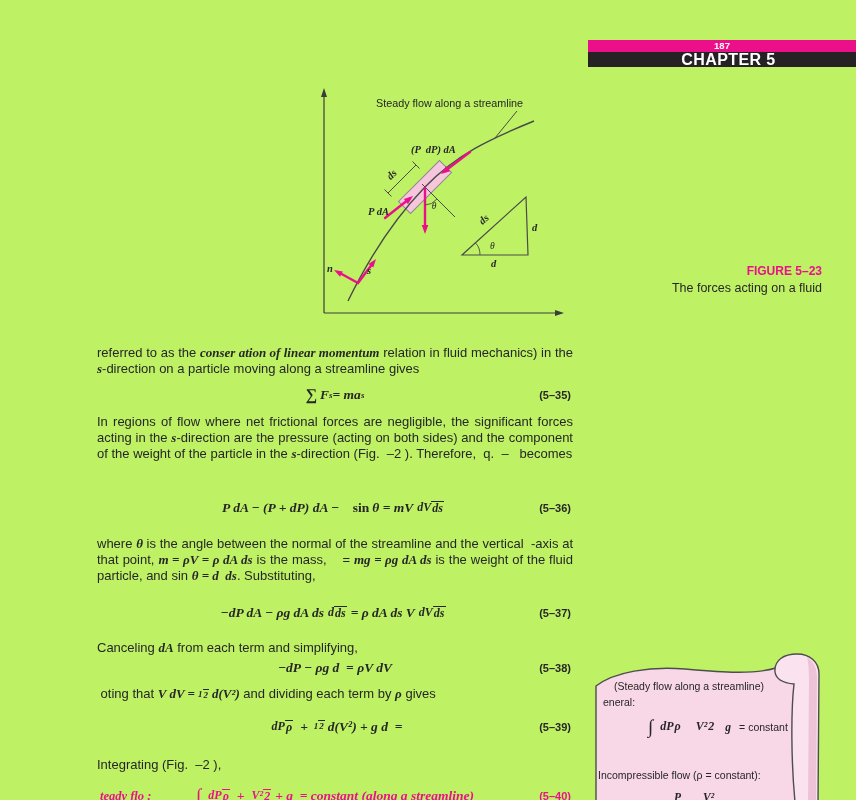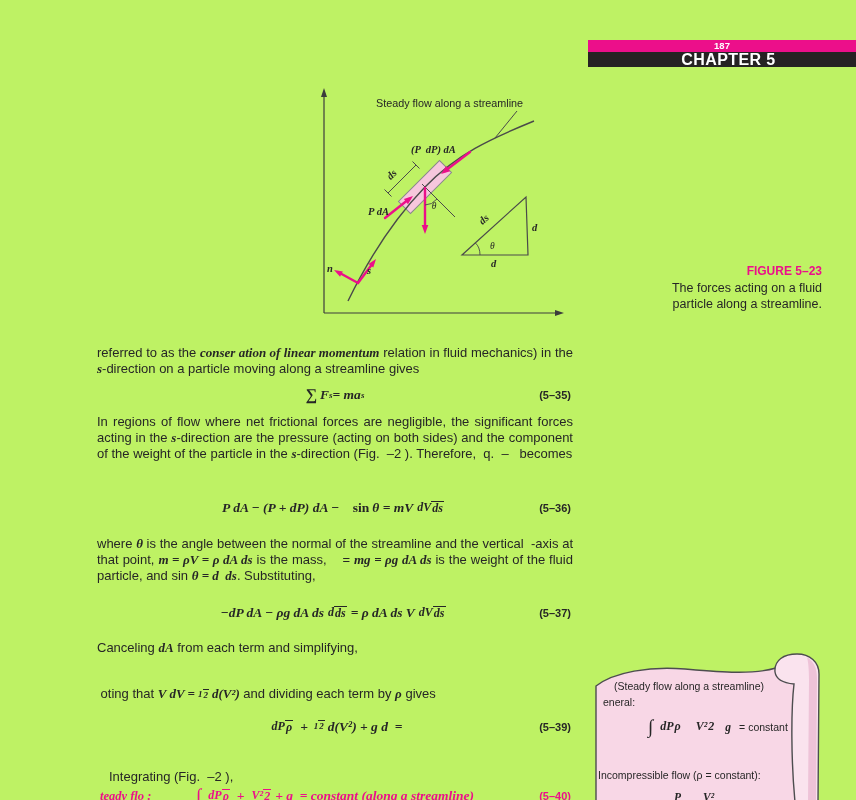--- a/index.html
+++ b/index.html
@@ -110,21 +110,20 @@
       <text x="173" y="182" font-family="Liberation Serif, DejaVu Serif, serif" font-style="italic" font-weight="bold" font-size="10.5" fill="#262626">d</text>
       <text x="172" y="164" font-family="Liberation Serif, DejaVu Serif, serif" font-style="italic" font-size="9.5" fill="#262626">θ</text>
       <text x="9" y="187" font-family="Liberation Serif, DejaVu Serif, serif" font-style="italic" font-weight="bold" font-size="10.5" fill="#262626">n</text>
       <text x="49" y="189" font-family="Liberation Serif, DejaVu Serif, serif" font-style="italic" font-weight="bold" font-size="10.5" fill="#262626">s</text>
     </svg>
   </div>
 
   <div class="fig-caption">
     <div class="fig-tag">FIGURE 5–23</div>
     <div class="fig-cap-line">The forces acting on a fluid</div>
-    <div class="fig-cap-line">particle along a streamline.</div>
   </div>
 
   <p class="para" style="top:345px;margin:0;"><span>referred to as the </span><span class="m">conser ation of linear momentum</span><span> relation in fluid mechanics) in the </span><span class="m">s</span><span>-direction on a particle moving along a streamline gives</span></p>
 
   <div class="eq-row" style="top:385px;height:20px;">
     <span class="sigma">∑</span>
       <span>F</span>
       <sub style="font-size:9px;">s</sub>
       <span> = ma</span>
       <sub style="font-size:9px;">s</sub>
@@ -155,41 +154,45 @@
     <span>= ρ dA ds V</span>
     <span class="frac">
         <span class="fn">dV</span>
         <span class="fd">ds</span>
       </span>
     <span class="eq-label">(5–37)</span>
   </div>
 
   <p class="para" style="top:640px;margin:0;"><span>Canceling </span><span class="m">dA</span><span> from each term and simplifying,</span></p>
 
+  <div class="eq-row" style="top:658px;height:20px;">
+    <span>−dP − ρg d&nbsp;&nbsp;= ρV dV</span>
+    <span class="eq-label">(5–38)</span>
+  </div>
 
   <p class="para" style="top:686px;margin:0;"><span>&nbsp;oting that </span><span class="m">V dV =</span><span class="m frac small">
         <span class="fn">1</span>
         <span class="fd">2</span>
       </span><span class="m">d(V²)</span><span> and dividing each term by </span><span class="m">ρ</span><span> gives</span></p>
 
   <div class="eq-row" style="top:708px;height:38px;">
     <span class="frac">
         <span class="fn">dP</span>
         <span class="fd">ρ</span>
       </span>
     <span class="tok">+</span>
     <span class="frac small">
         <span class="fn">1</span>
         <span class="fd">2</span>
       </span>
     <span>d(V²) + g d&nbsp;&nbsp;=</span>
     <span class="eq-label">(5–39)</span>
   </div>
 
-  <p class="para" style="top:757px;margin:12px;"><span>Integrating (Fig. &nbsp;–2&nbsp;),</span></p>
+  <p class="para" style="top:757px;margin:0;"><span>Integrating (Fig. &nbsp;–2&nbsp;),</span></p>
 
   <div class="eq-row pink" style="top:776px;height:40px;">
     <span class="eq-lead">teady flo&nbsp;:</span>
     <span class="intg">∫</span>
     <span class="frac">
         <span class="fn">dP</span>
         <span class="fd">ρ</span>
       </span>
     <span class="tok">+</span>
     <span class="frac">

